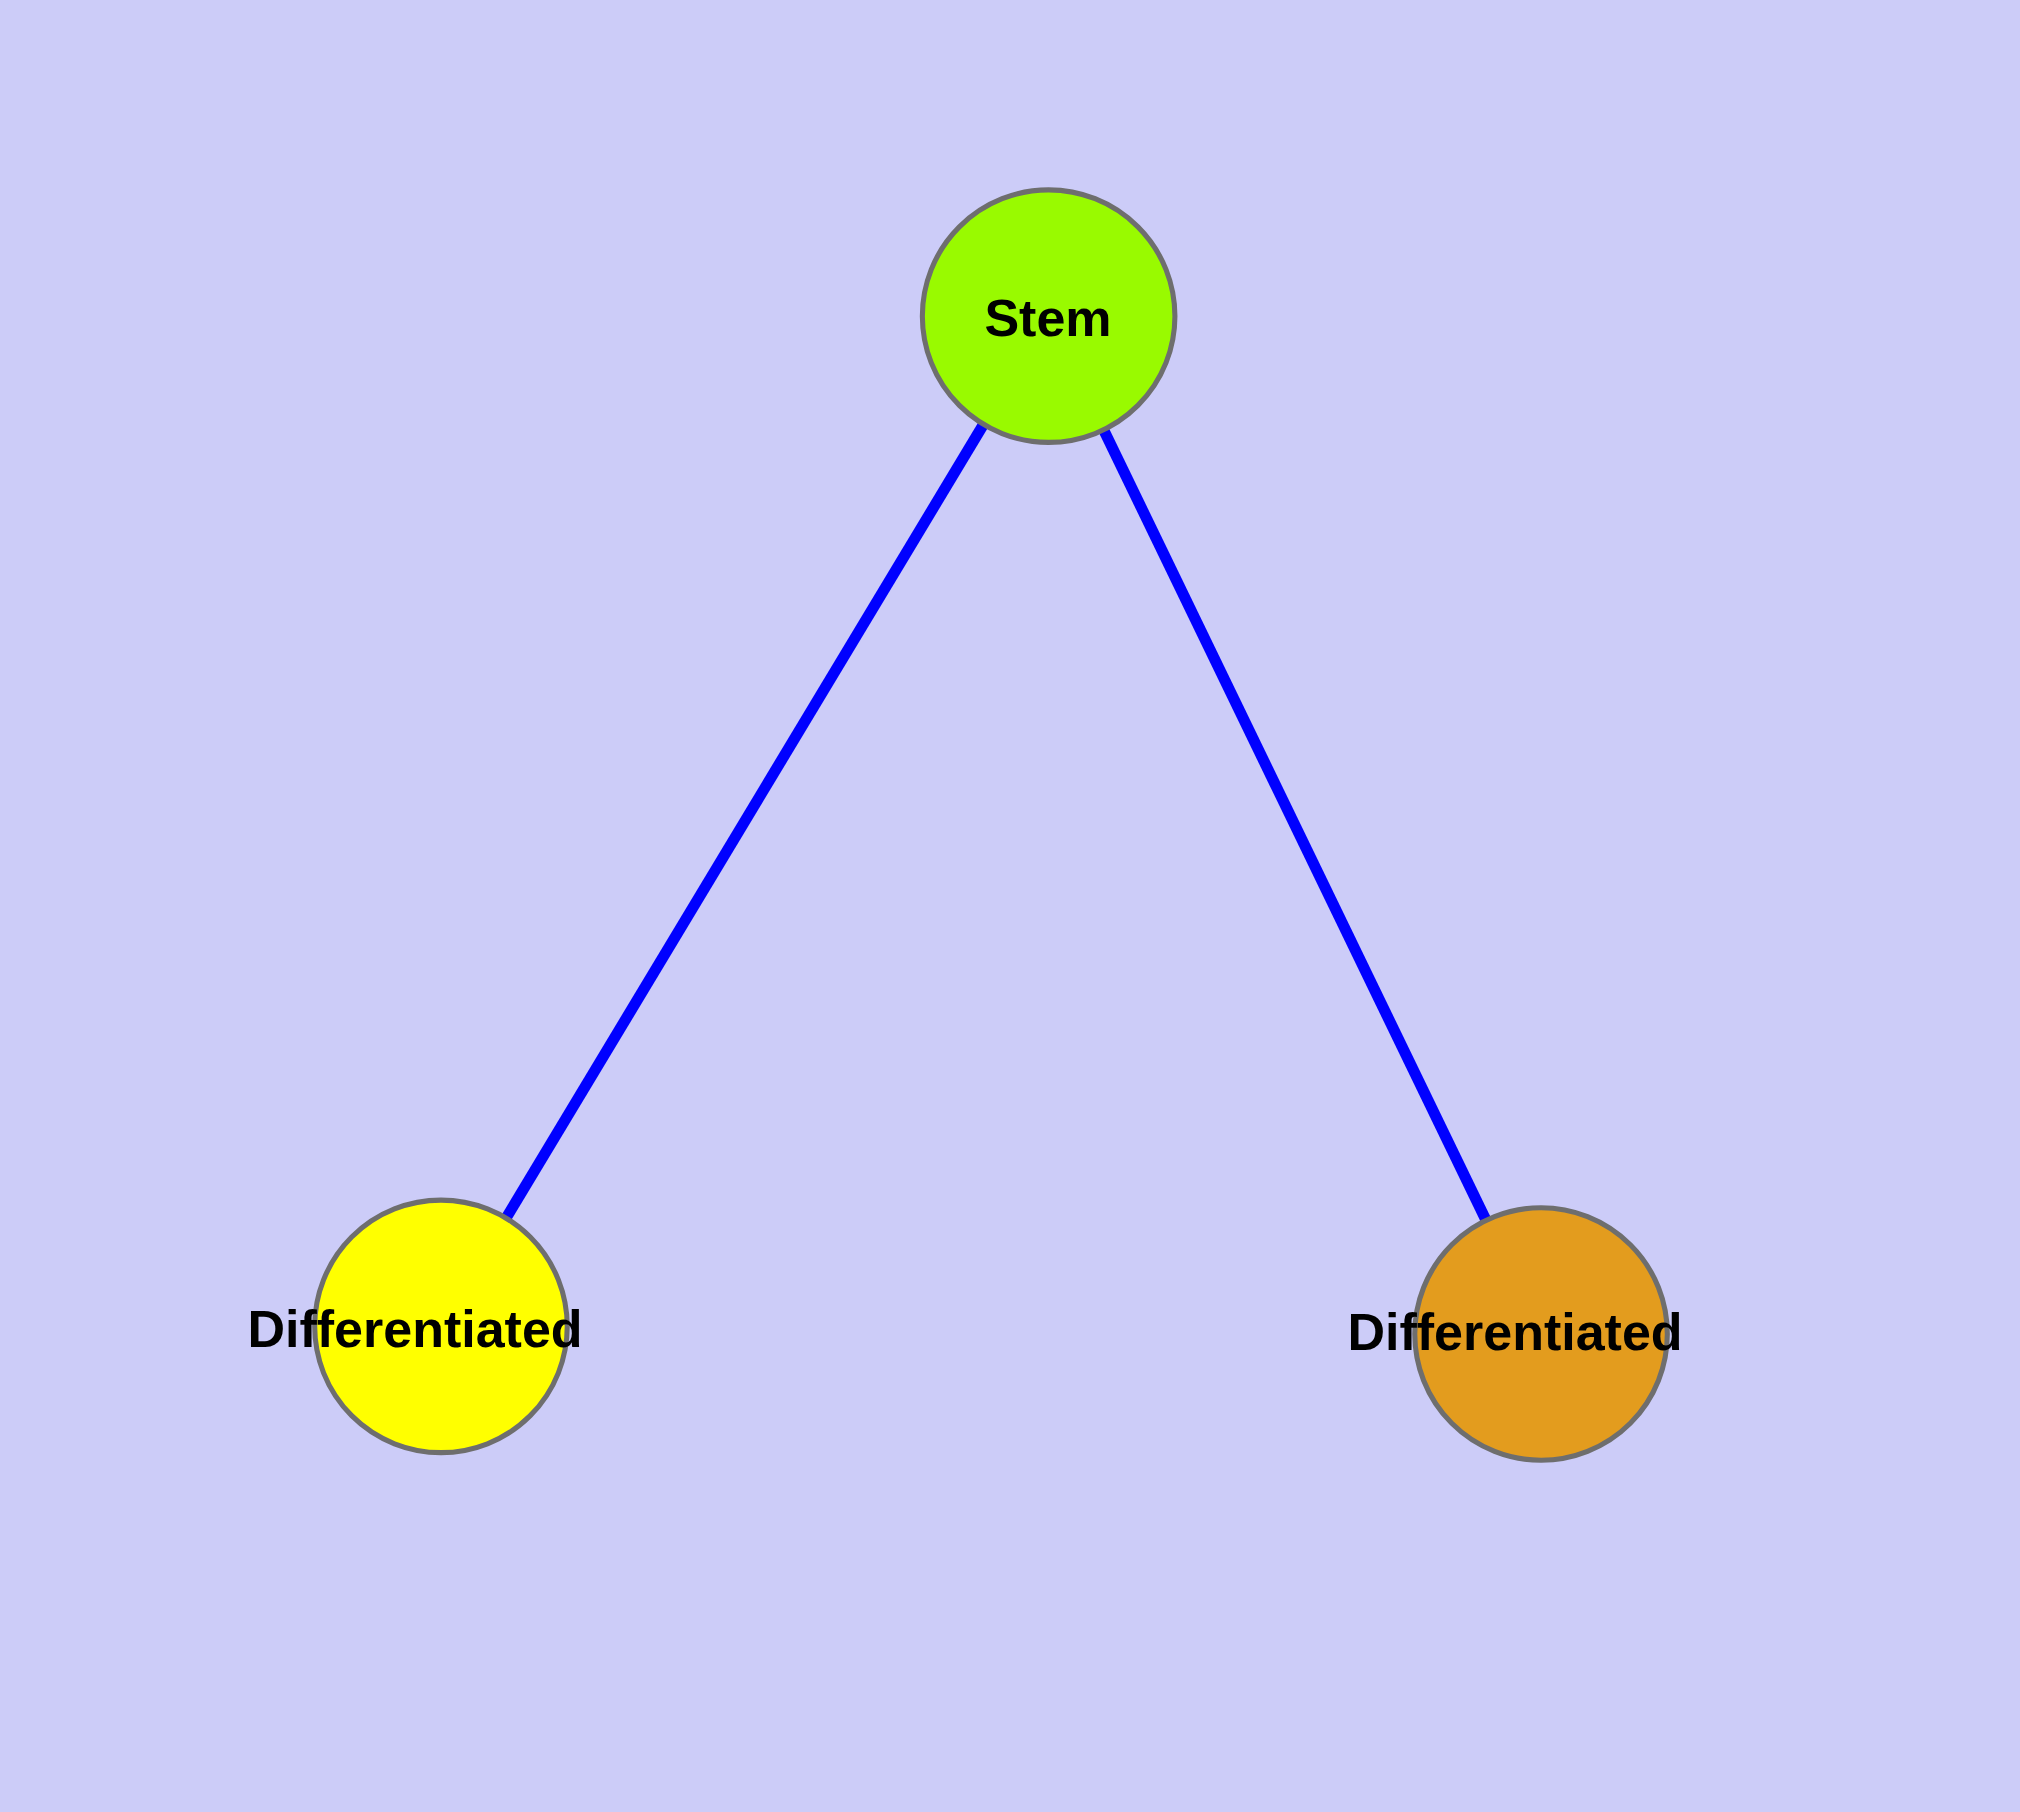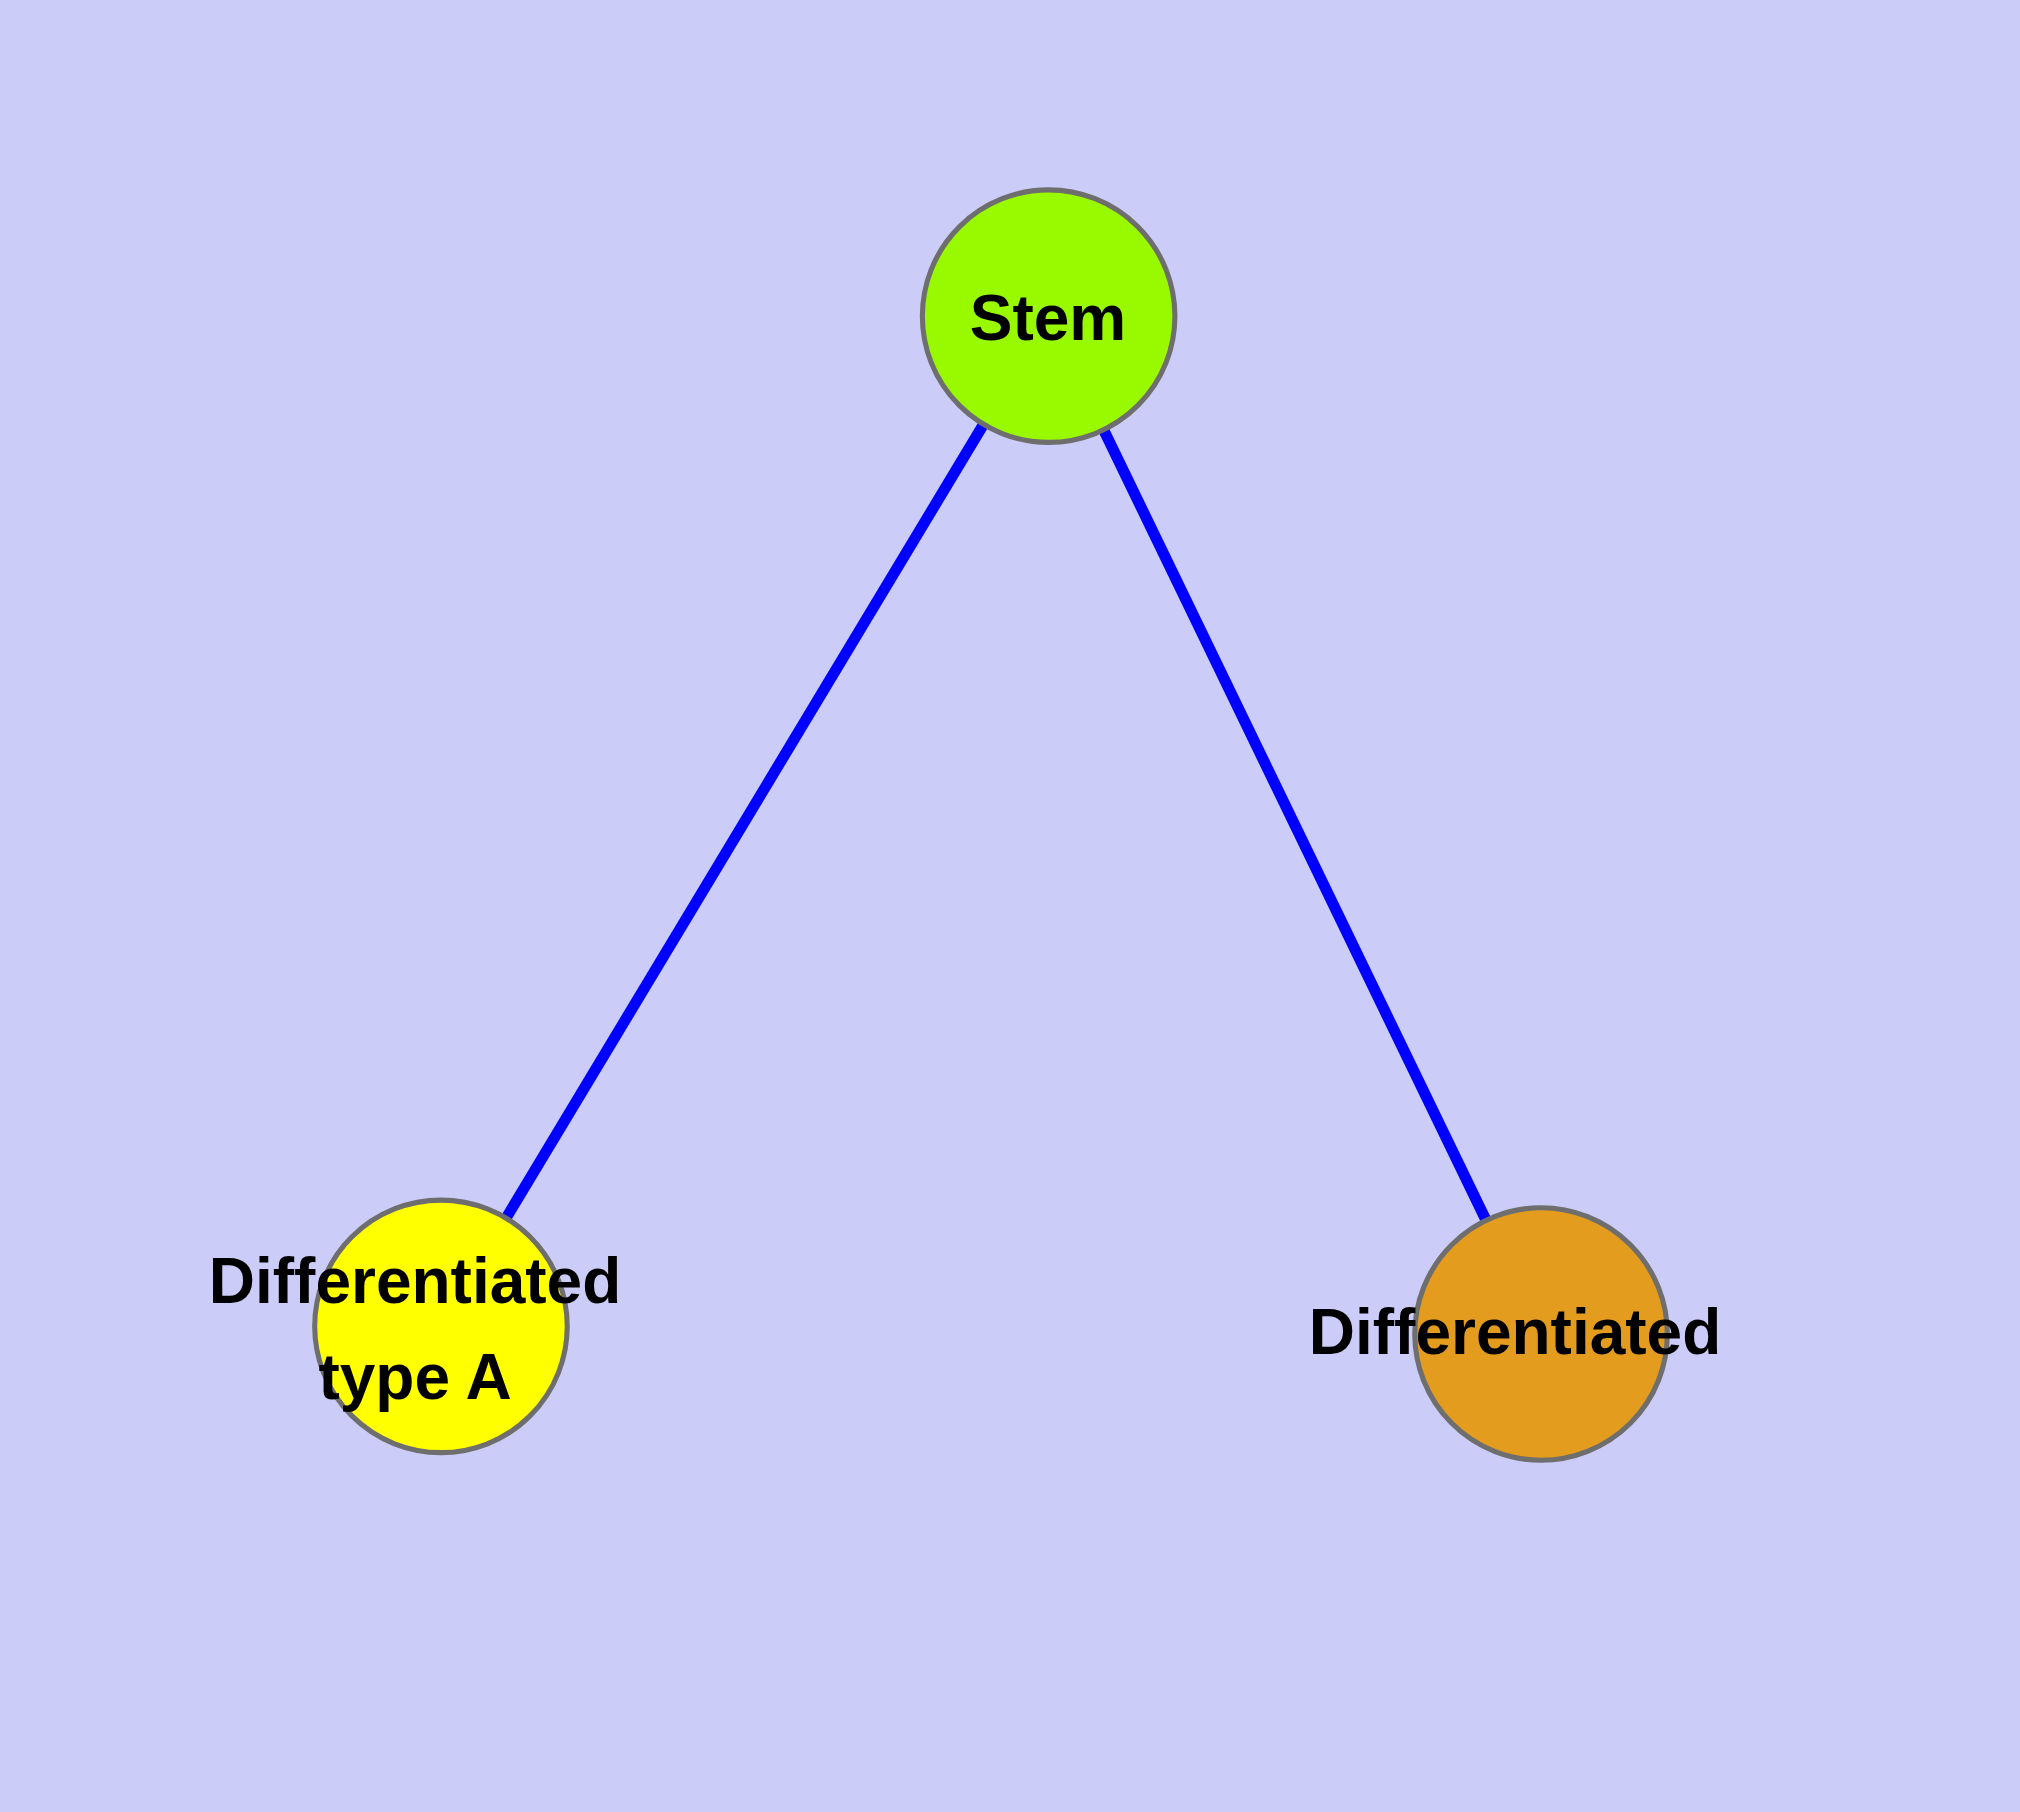--- a/index.html
+++ b/index.html
@@ -16,21 +16,21 @@
     position: absolute;
     left: 0;
     top: 0;
     display: block;
   }
   .node-label {
     position: absolute;
     transform: translate(-50%, -50%);
     text-align: center;
     font-weight: bold;
-    font-size: 64px;
+    font-size: 52px;
     line-height: 96px;
     color: #000000;
     white-space: nowrap;
   }
 </style>
 </head>
 <body style="background: rgb(204, 204, 248);">
 
 <div class="canvas" id="canvas" style="width: 2021px; height: 1812px; background: rgb(204, 204, 248);">
   <svg id="graph-svg" xmlns="http://www.w3.org/2000/svg" width="2021" height="1812" viewBox="0 0 2384 2138">
@@ -40,20 +40,19 @@
       <circle cx="520" cy="1565" r="149" fill="#FFFF00" stroke="#6E6E6E" stroke-width="6"></circle>
       <circle cx="1818" cy="1574" r="149" fill="#E39C1E" stroke="#6E6E6E" stroke-width="6"></circle>
     </svg>
 
   <div class="node-label" id="label-0" style="left: 1048px; top: 318px; color: rgb(0, 0, 0);">
     <div>Stem</div>
   </div>
 
   <div class="node-label" id="label-1" style="left: 415px; top: 1329px; color: rgb(0, 0, 0);">
     <div>Differentiated</div>
-    <div>type A</div>
   </div>
 
   <div class="node-label" id="label-2" style="left: 1515px; top: 1332px; color: rgb(0, 0, 0);">
     <div>Differentiated</div>
   </div>
 </div>
 
 
 </body></html>

